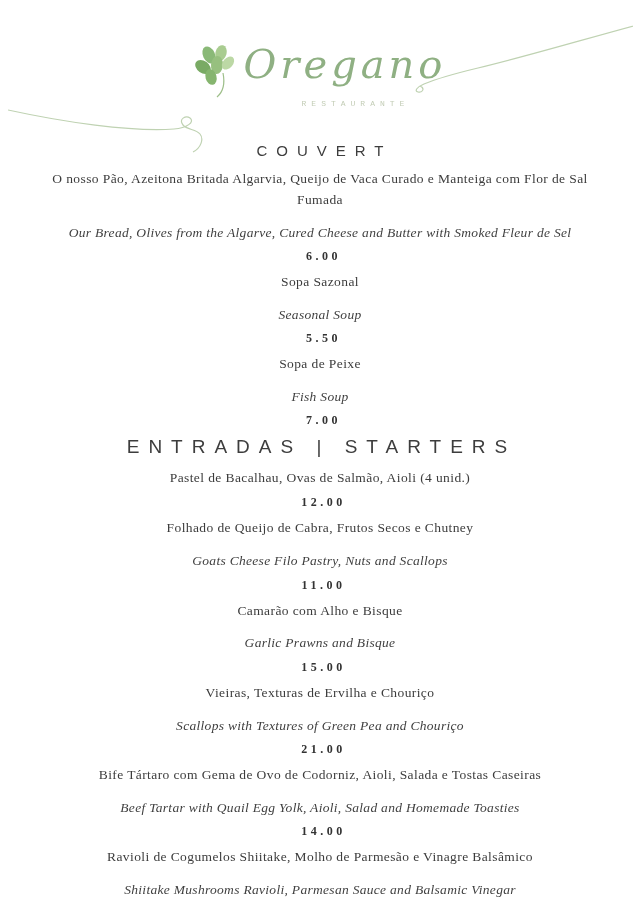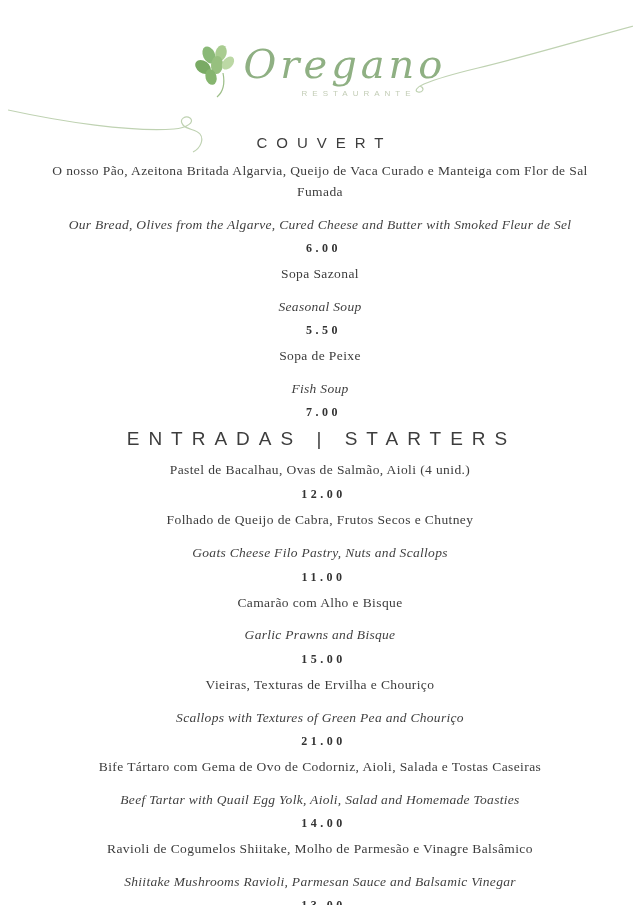--- a/index.html
+++ b/index.html
@@ -31,25 +31,25 @@
   .logo-text {
     font-family: "DejaVu Serif", serif;
     font-style: italic;
     font-weight: 400;
     font-size: 40px;
     line-height: 1.1;
     color: #8fb083;
     letter-spacing: 4px;
   }
   .logo-sub {
-    font-family: Liberation Sans, sans-serif;
+    font-family: Liberation Mono, monospace;
     font-size: 8px;
     letter-spacing: 5px;
     color: #c3cdb6;
-    margin-top: 3px;
+    margin-top: 13px;
     padding-left: 58px;
     text-align: left;
   }
   .menu { text-align: center; margin-top: 34px; }
   .section-title {
     font-family: "Liberation Sans", sans-serif;
     font-weight: 400;
     color: #3d3d3d;
   }
   .couvert {

